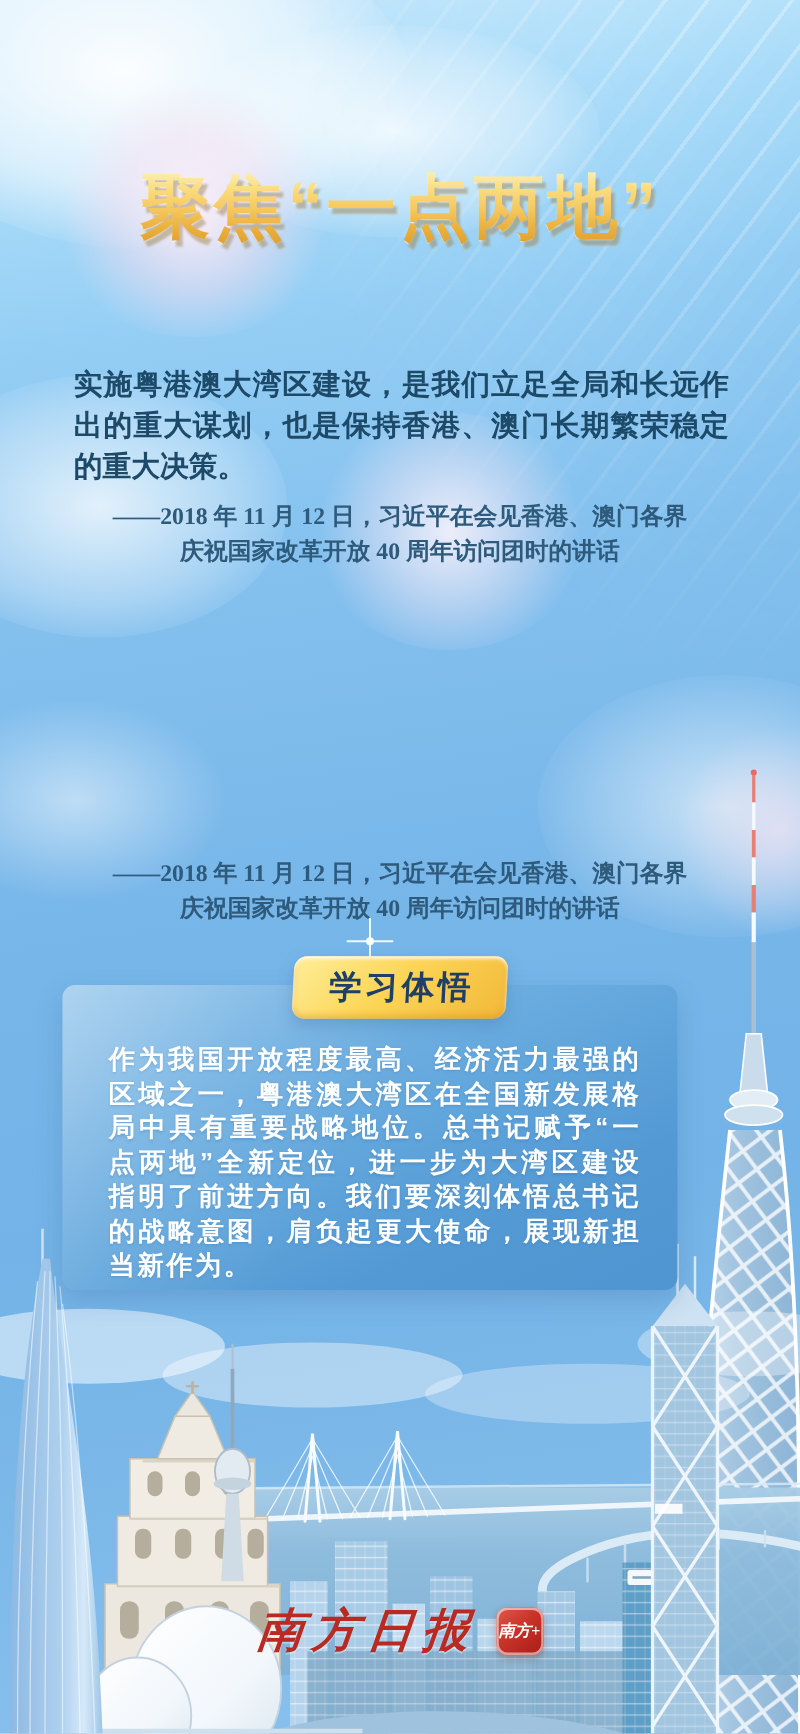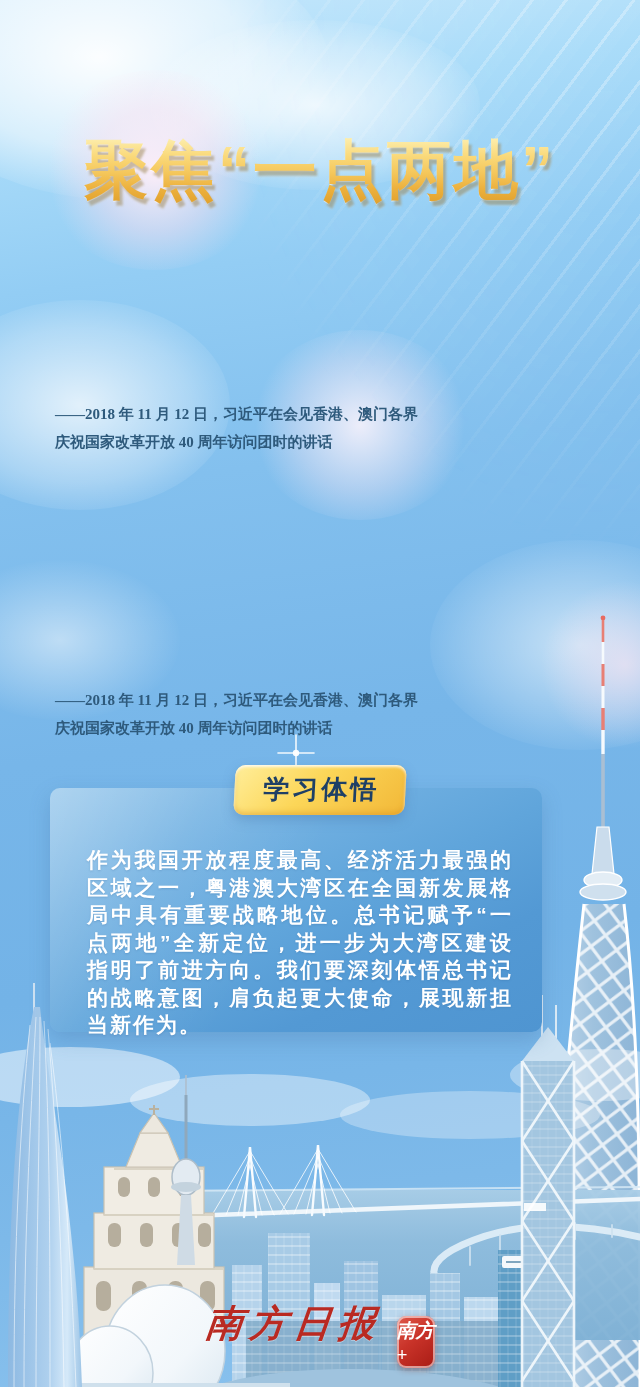--- a/index.html
+++ b/index.html
@@ -27,36 +27,36 @@
   }
   .sparkle{position:absolute;left:276px;top:733px;width:40px;height:40px;pointer-events:none;}
   
   .kicker{
     position:absolute;top:96px;left:0;width:100%;text-align:center;
     color:#ffffff;font-size:21px;font-weight:bold;letter-spacing:14px;text-indent:14px;
     text-shadow:0 1px 5px rgba(80,140,190,.45);
   }
   .title{
     position:absolute;top:136px;left:0;width:100%;text-align:center;
-    font-size:64px;font-weight:900;letter-spacing:3px;line-height:1.08;
+    font-size:56px;font-weight:900;letter-spacing:3px;line-height:1.08;
     background:linear-gradient(180deg,#fdf0b4 0%,#fada7c 28%,#f5c85d 52%,#ecb13e 76%,#e0a02c 100%);
     -webkit-background-clip:text;background-clip:text;color:transparent;
     filter:drop-shadow(3px 5px 1px rgba(125,95,25,.38)) drop-shadow(0 1px 0 rgba(255,255,255,.55));
   }
   
   .para{
     position:absolute;left:59px;width:524px;
     color:#1c4a68;font-size:23px;line-height:33px;font-weight:bold;
     text-align:justify;text-justify:inter-ideograph;
   }
   .para1{top:291px;} .para2{top:502px;}
   .attribution{
-    position:absolute;right:55px;width:530px;text-align:left;
+    position:absolute;right:55px;width:530px;text-align:center;
     font-family:"Liberation Serif", serif;font-weight:600;
-    color:#2e5a7c;font-size:15px;line-height:28px;
+    color:#2e5a7c;font-size:19px;line-height:28px;
   }
   .attr1{top:400px;} .attr2{top:686px;}
   
   .badge{
     position:absolute;left:50%;top:765px;transform:translateX(-50%) skewX(-3deg);z-index:6;
     background:linear-gradient(135deg,#ffee9a 0%,#fcd658 45%,#f2b838 100%);
     color:#1e3f66;font-size:26px;font-weight:900;letter-spacing:3px;
     padding:7px 26px 8px 29px;border-radius:10px;
     box-shadow:0 5px 12px rgba(70,115,170,.35), inset 0 2px 3px rgba(255,255,255,.85), inset 0 -3px 5px rgba(205,130,25,.35);
   }
@@ -68,42 +68,41 @@
   }
   .card::after{
     content:"";position:absolute;inset:0;border-radius:10px;
     background:linear-gradient(120deg,rgba(255,255,255,.28) 0%,rgba(255,255,255,.08) 26%,rgba(255,255,255,0) 48%);
   }
   .card-text{
     position:absolute;left:87px;top:834px;width:426px;z-index:5;
     color:#ffffff;font-size:21px;line-height:27.5px;font-weight:bold;letter-spacing:2px;
     text-align:justify;text-justify:inter-ideograph;
     text-shadow:0 1px 2px rgba(50,100,150,.25);
-    margin-top:12px;
   }
   
   .scene{position:absolute;left:0;top:965px;width:640px;height:422px;z-index:3;}
   .canton{position:absolute;left:546px;top:612px;width:94px;height:775px;z-index:3;}
   
   .footer-logo{
     position:absolute;left:0;top:1280px;width:100%;z-index:7;
     display:flex;justify-content:center;align-items:center;gap:15px;
   }
   .np-name{
     font-family:"Liberation Serif", serif;font-style:italic;font-weight:900;
     font-size:37px;color:#b92a22;letter-spacing:7px;transform:skewX(-6deg);
     text-shadow:0 1px 0 rgba(255,255,255,.35);
   }
   .app-icon{
-    width:38px;height:52px;border-radius:9px;flex:0 0 auto;
+    width:38px;height:38px;border-radius:9px;flex:0 0 auto;
     background:linear-gradient(140deg,#e05a4c 0%,#c93329 45%,#a81c15 100%);
     box-shadow:inset 0 0 0 2px rgba(255,255,255,.55), 0 2px 6px rgba(120,30,20,.35);
     display:flex;align-items:center;justify-content:center;
     color:#fff;font-family:"Liberation Serif", serif;font-style:italic;
-    font-weight:900;font-size:19px;letter-spacing:0;margin-top:36px;
+    font-weight:900;font-size:13px;letter-spacing:0;
   }
 </style>
 </head>
 <body>
 
 <div class="poster">
 
   <div class="cloud c1"></div>
   <div class="cloud c2"></div>
   <div class="cloud c3"></div>
@@ -117,20 +116,21 @@
   <svg class="sparkle" viewBox="0 0 40 40">
     <g stroke="#ffffff" stroke-linecap="round" opacity="0.9">
       <line x1="20" y1="2" x2="20" y2="38" stroke-width="1.6"></line>
       <line x1="2" y1="20" x2="38" y2="20" stroke-width="1.6"></line>
     </g>
     <circle cx="20" cy="20" r="3.2" fill="#ffffff" opacity="0.95"></circle>
   </svg>
 
   <div class="title">聚焦“一点两地”</div>
 
+  <div class="para para1">实施粤港澳大湾区建设，是我们立足全局和长远作出的重大谋划，也是保持香港、澳门长期繁荣稳定的重大决策。</div>
   <div class="attribution attr1">
     <div>——2018 年 11 月 12 日，习近平在会见香港、澳门各界</div>
     <div>庆祝国家改革开放 40 周年访问团时的讲话</div>
   </div>
 
   <div class="attribution attr2">
     <div>——2018 年 11 月 12 日，习近平在会见香港、澳门各界</div>
     <div>庆祝国家改革开放 40 周年访问团时的讲话</div>
   </div>
 

